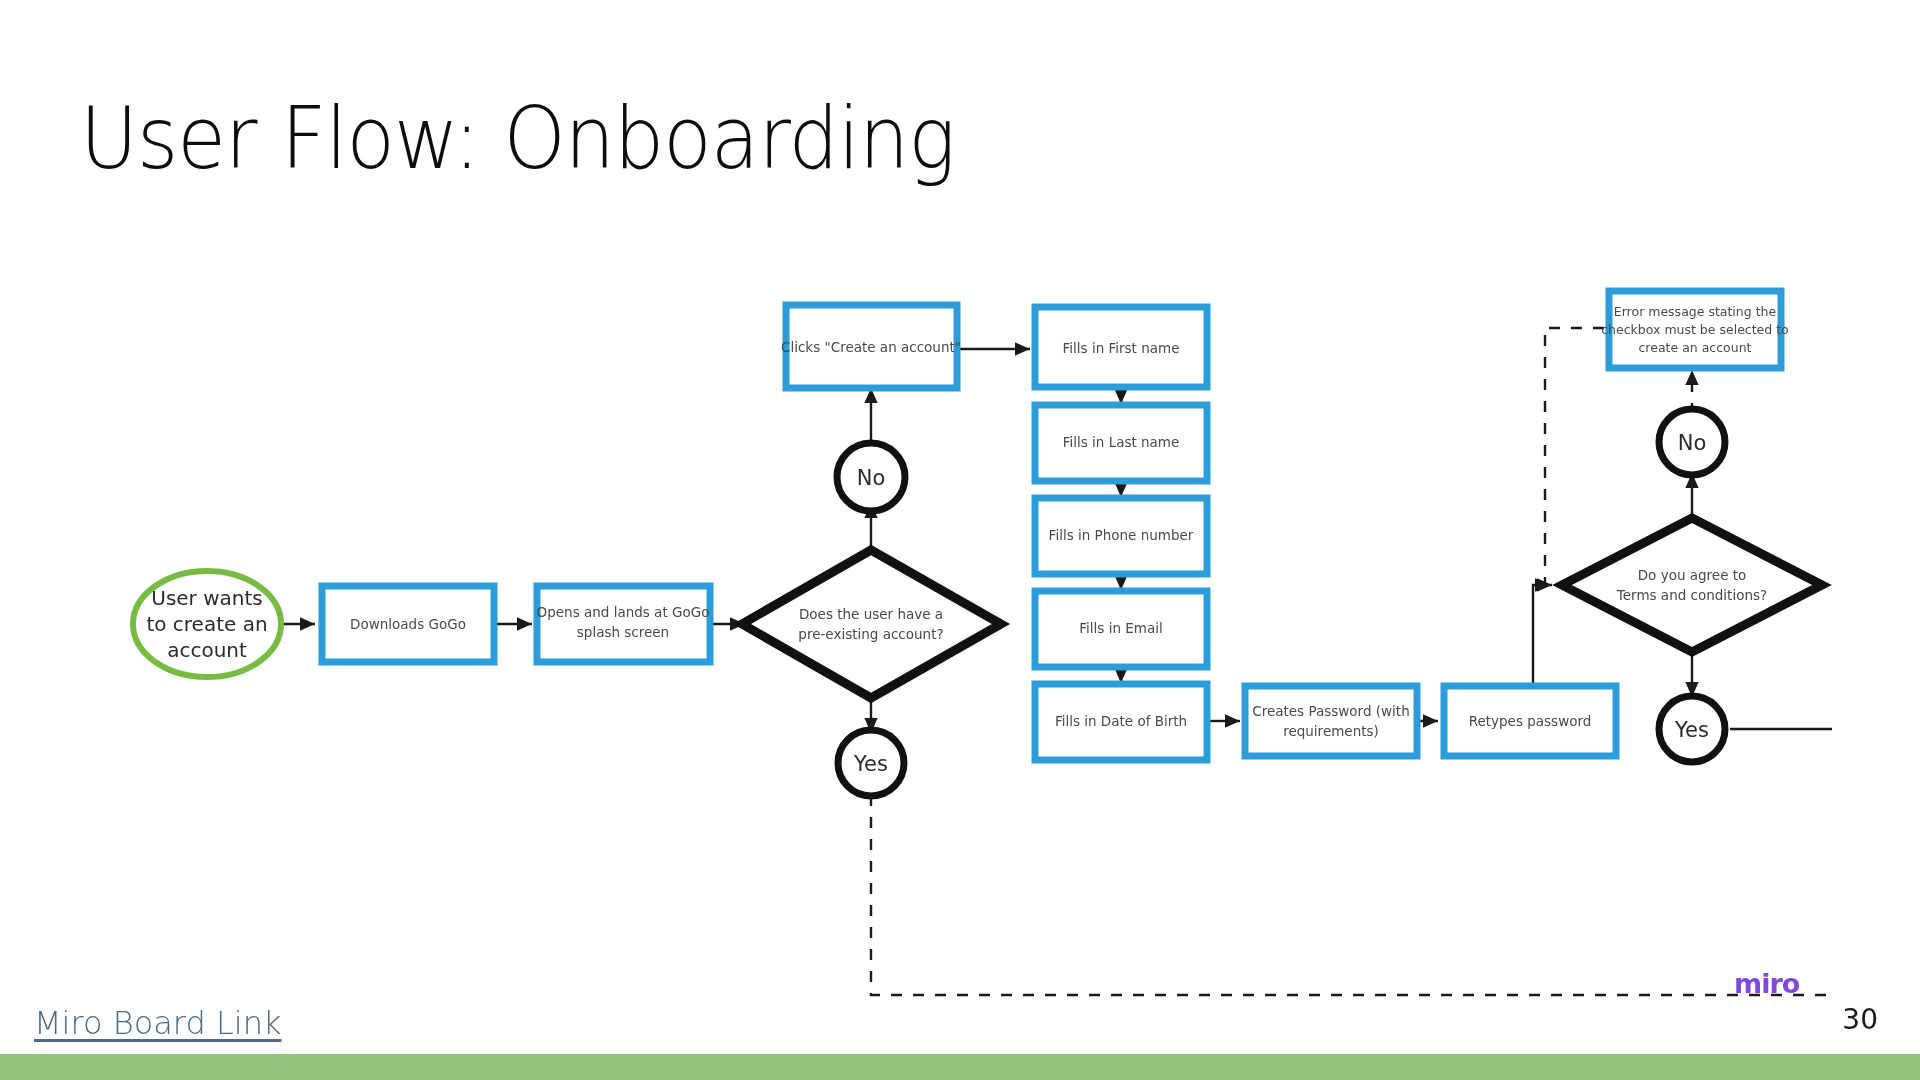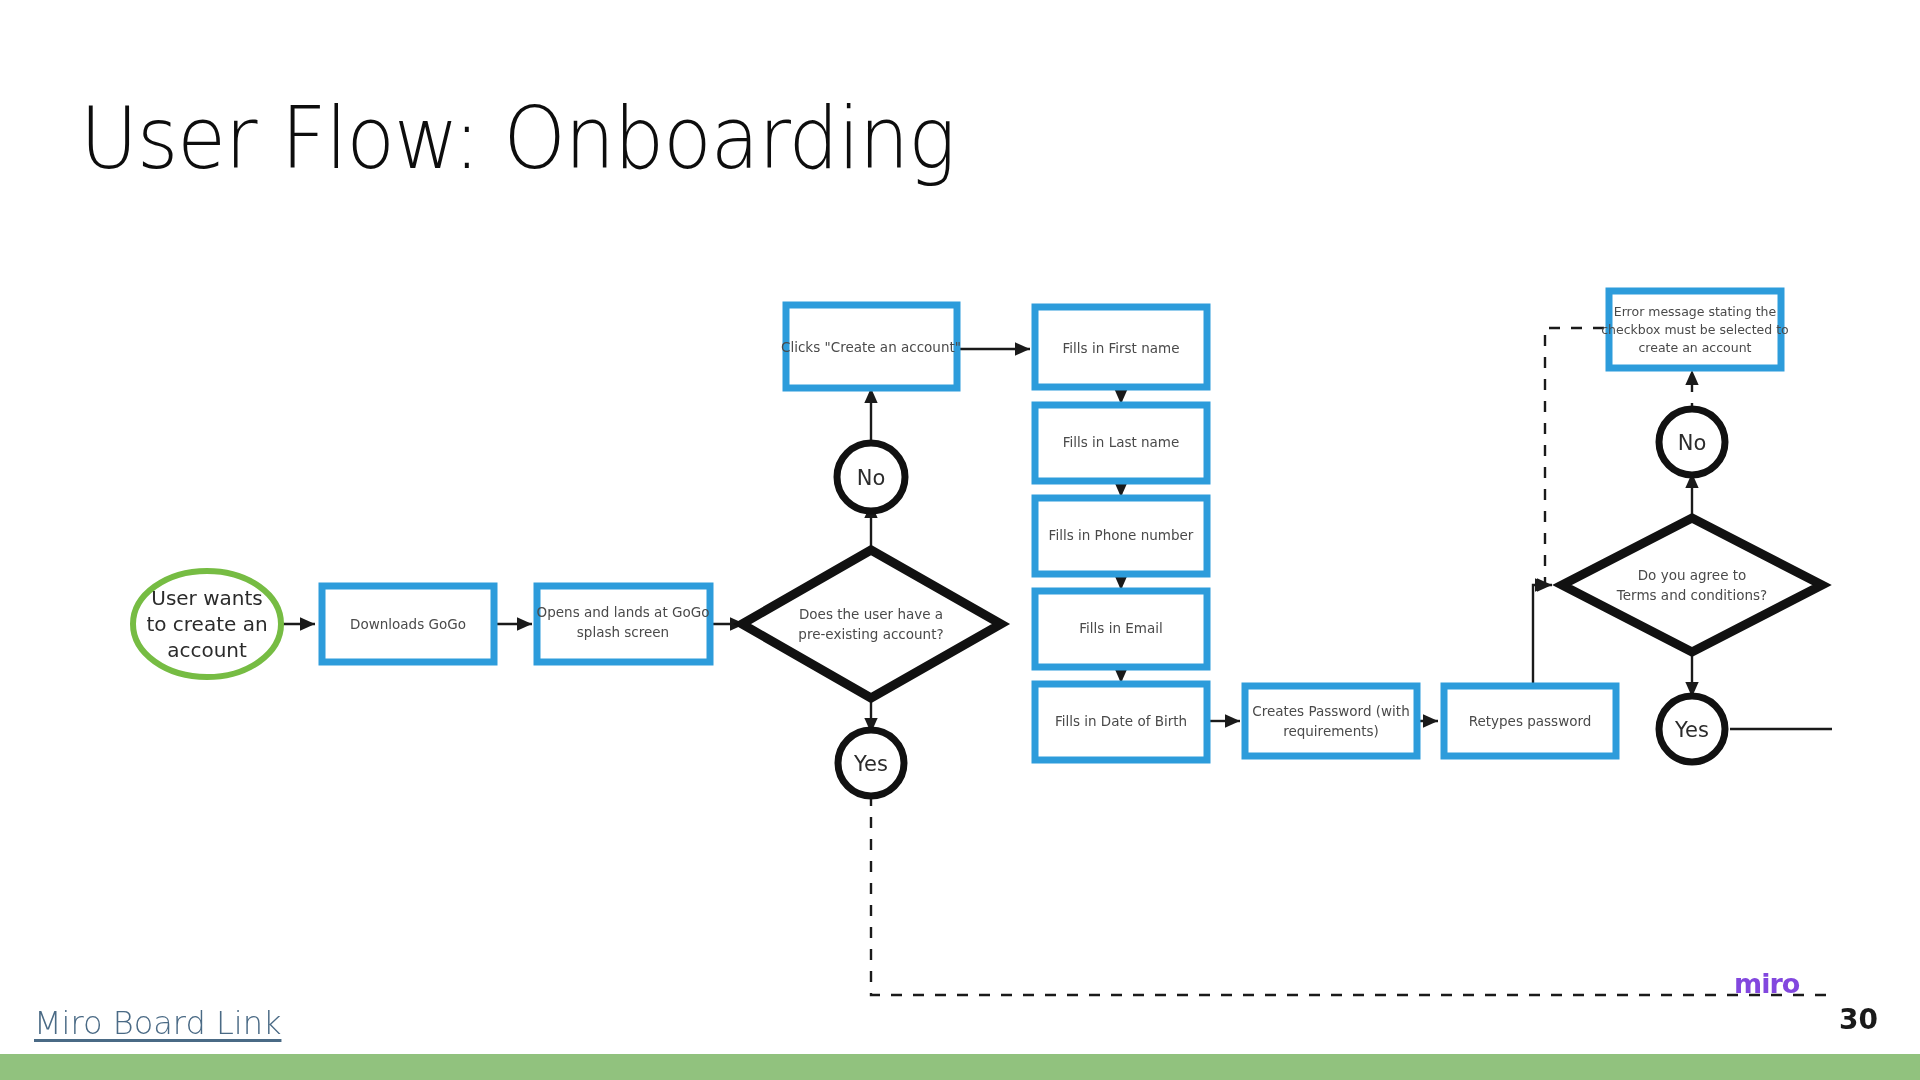--- a/index.html
+++ b/index.html
@@ -36,21 +36,21 @@
     color:#4a6a85;
     text-decoration:underline;
     text-underline-offset:5px;
     letter-spacing:0px;
     cursor:pointer;
     margin-left:16px;
   }
   #page-number{
     position:absolute;right:42px;bottom:44px;
     font-family:"DejaVu Sans", sans-serif;
-    font-size:28px;font-weight:700;
+    font-size:28px;font-weight:400;
     color:#1a1a1a;
   }
   #miro-watermark{
     position:absolute;left:1734px;top:968px;
     font-family:"DejaVu Sans", sans-serif;
     font-size:27px;font-weight:700;
     color:#6d28d9;opacity:.85;
     letter-spacing:-1px;
     pointer-events:none;
   }

